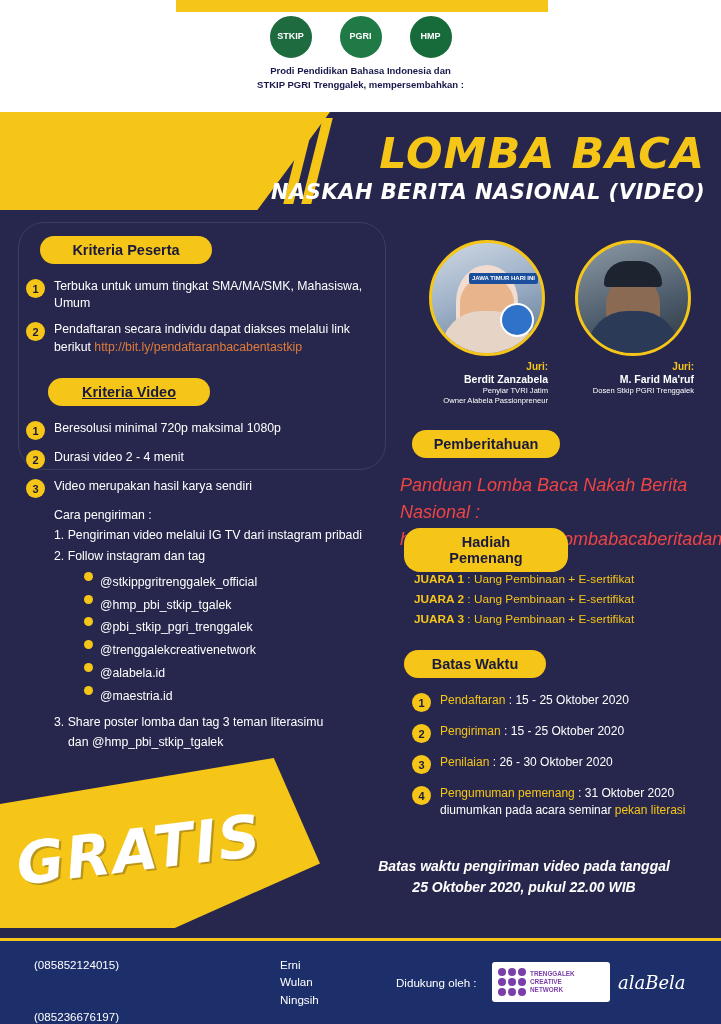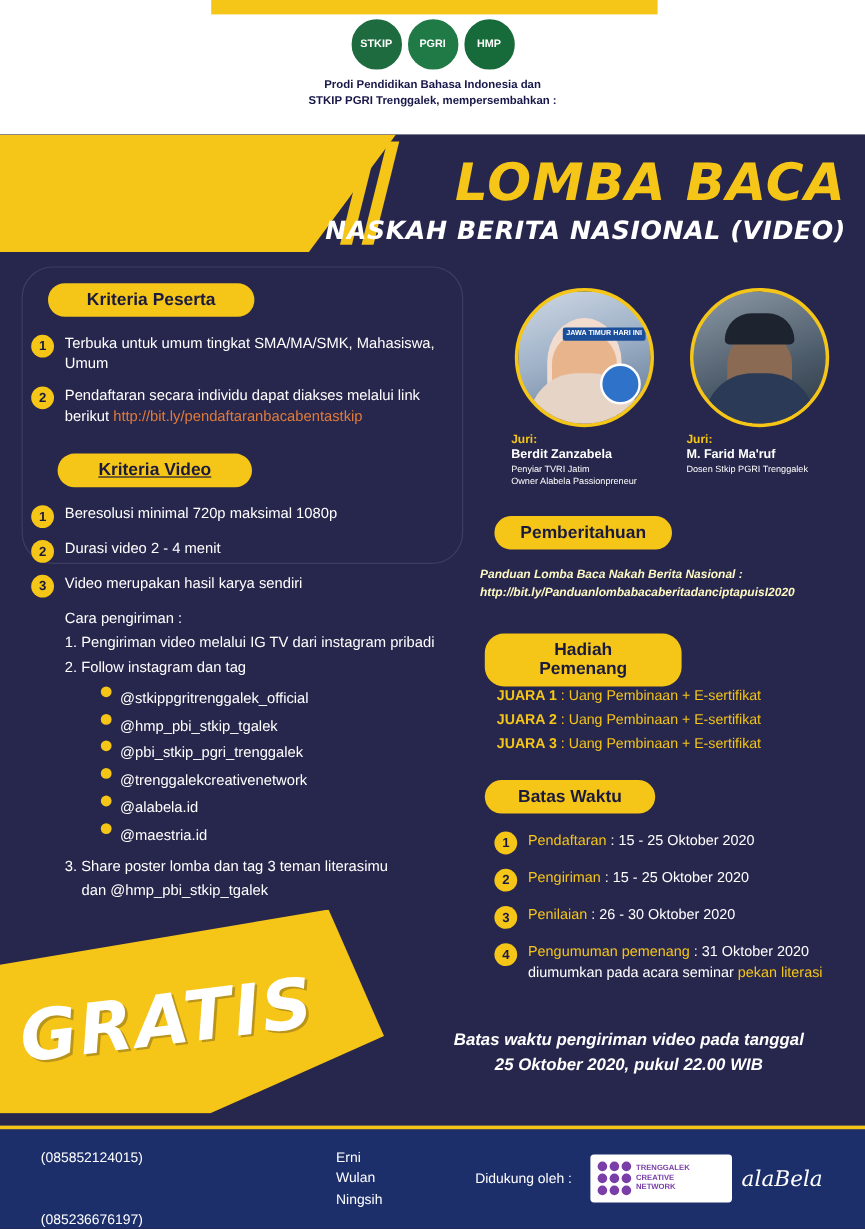--- a/index.html
+++ b/index.html
@@ -31,21 +31,21 @@
     left: 176px; top: 0;
     width: 372px; height: 12px;
     background: #f5c518;
   }
   .logos {
     position: absolute;
     left: 0; top: 14px;
     width: 721px;
     display: flex;
     justify-content: center;
-    gap: 1px;
+    gap: 24px;
   }
   .logo {
     width: 46px; height: 46px;
     border-radius: 50%;
     display: flex; align-items: center; justify-content: center;
     font-size: 9px; font-weight: bold; color: #ffffff;
     text-align: center; line-height: 1.05;
     border: 2px solid #ffffff;
   }
   .logo.l1 { background: #1d6b3f; }
@@ -156,21 +156,21 @@
   .video-list { position: absolute; left: 26px; top: 420px; width: 358px; }
 
   .cara { position: absolute; left: 54px; top: 505px; width: 340px; font-size: 12.3px; line-height: 1.65; }
   .ig-list { margin: 6px 0 6px 30px; }
   .ig-item { display: flex; gap: 7px; margin-bottom: 2.5px; }
   .ig-dot { width: 9px; height: 9px; border-radius: 50%; background: #f5c518; flex: 0 0 auto; }
   .ig-label { font-size: 12.3px; color: #ffffff; }
 
   
   .judges { position: absolute; left: 420px; top: 240px; width: 286px; }
-  .judge { position: absolute; width: 122px; text-align: left; }
+  .judge { position: absolute; width: 122px; text-align: right; }
   .judge.j1 { left: 6px; top: 0; }
   .judge.j2 { left: 152px; top: 0; }
   .photo {
     width: 116px; height: 116px;
     border-radius: 50%;
     border: 3px solid #f5c518;
     margin: 0 auto;
     overflow: hidden;
     position: relative;
     background: #7b8aa0;
@@ -219,22 +219,22 @@
     font-size: 6px; font-weight: bold;
     padding: 2px 3px; border-radius: 2px;
     line-height: 1.1;
   }
   .judge-role { color: #f5c518; font-size: 10px; font-weight: bold; margin-top: 5px; }
   .judge-name { color: #ffffff; font-size: 10.5px; font-weight: bold; margin-top: 1px; }
   .judge-desc { color: #ffffff; font-size: 7.6px; line-height: 1.35; margin-top: 1px; }
   .pemberitahuan-pill { left: 412px; top: 430px; width: 148px; }
   .pemberitahuan-text {
     position: absolute; left: 400px; top: 472px; width: 312px;
-    font-size: 10px; font-weight: bold; font-style: italic;
-    color: #fef9c3; line-height: 1.5;
+    font-size: 18px; font-weight: normal; font-style: italic;
+    color: #ef4444; line-height: 1.5;
   }
   .hadiah-pill { left: 404px; top: 528px; width: 164px; }
   .hadiah-list { position: absolute; left: 414px; top: 572px; width: 300px; }
   .hadiah-row { font-size: 11.8px; margin-bottom: 6px; }
   .hadiah-row b { color: #f5c518; }
   .hadiah-row span { color: #f5c518; }
 
   .batas-pill { left: 404px; top: 650px; width: 142px; }
   .batas-list { position: absolute; left: 412px; top: 692px; width: 300px; }
   .batas-row { display: flex; gap: 9px; align-items: flex-start; margin-bottom: 11px; }

